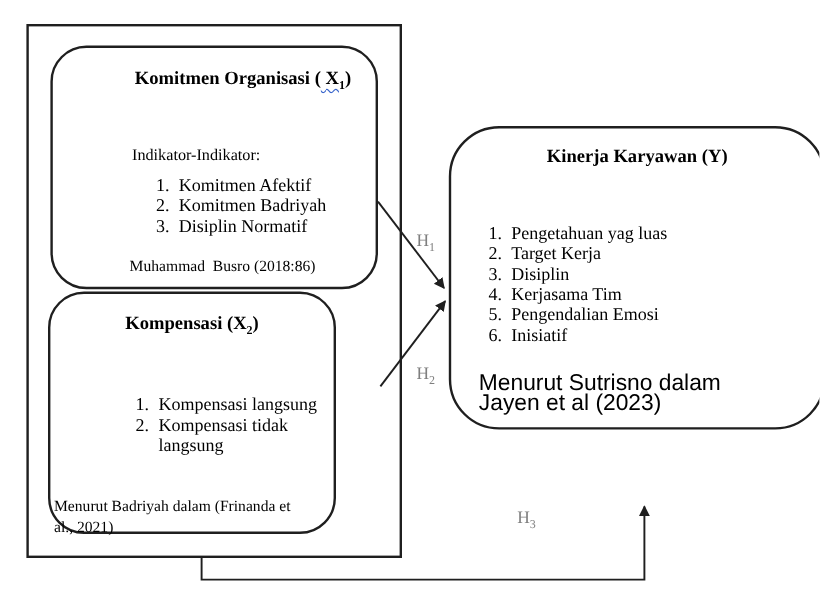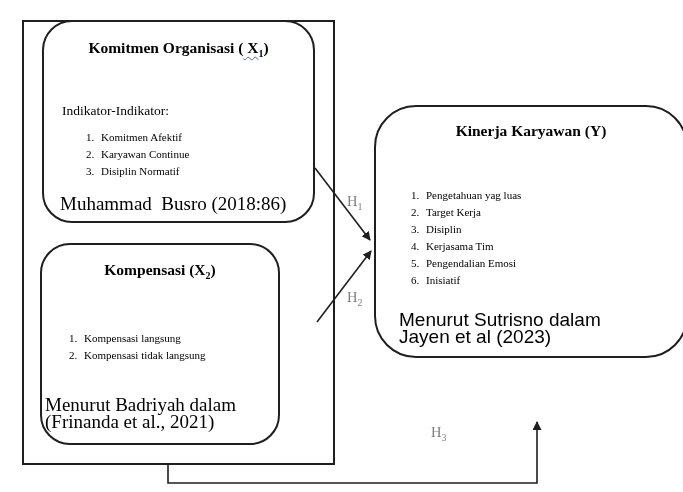--- a/index.html
+++ b/index.html
@@ -8,21 +8,21 @@
     font-family:"Liberation Serif", serif; color:#000; overflow:hidden;
   }
   .outer-rect {
     position:absolute; left:22px; top:20px; width:309px; height:441px;
     border:2px solid #1f1f1f; background:transparent;
   }
   .vbox {
     position:absolute; background:#ffffff; border:2px solid #1f1f1f;
     box-sizing:border-box;
   }
-  .box1 { left:42px;  top:20px;  width:273px; height:203px; border-radius:30px; }
+  .box1 { left:42px;  top:38px;  width:273px; height:203px; border-radius:30px;padding-left:48px; }
   .box2 { left:40px;  top:243px; width:240px; height:202px; border-radius:30px; }
   .box3 { left:374px; top:105px; width:314px; height:253px; border-radius:42px; }
 
   .box-title {
     text-align:center; font-weight:bold; font-size:15.5px; line-height:19px;
     white-space:pre-wrap;
   }
   .box1 .box-title { margin-top:16px; }
   .box2 .box-title { margin-top:15px; }
   .box3 .box-title { margin-top:14px; }
@@ -32,57 +32,57 @@
   .squiggle {
     text-decoration-line:underline;
     text-decoration-style:wavy;
     text-decoration-color:#3a66cc;
     text-decoration-thickness:1px;
     text-underline-offset:3px;
   }
 
   .section-label { font-size:13.5px; line-height:17px; margin:39px 16px 0 18px; }
 
-  ol.ind-list { font-size:11px; line-height:17px; margin:0; }
+  ol.ind-list { font-size:15px; line-height:17px; margin:0; }
   .box1 ol.ind-list { margin-top:10px; padding-left:53px; }
-  .box2 ol.ind-list { margin-top:45px; padding-left:38px; }
+  .box2 ol.ind-list { margin-top:45px; padding-left:86px; }
   .box3 ol.ind-list { margin-top:41px; padding-left:46px; }
   ol.ind-list li { padding-left:4px; }
 
-  .citation { font-size:19px; line-height:16.5px; white-space:pre-wrap; }
+  .citation { font-size:13px; line-height:16.5px; white-space:pre-wrap; }
   .box1 .citation { margin:16px 20px 0 16px; }
   .box2 .citation { margin:33px 28px 0 3px; }
   .box3 .citation {
     margin:22px 32px 0 23px;
     font-family:"Liberation Sans", sans-serif; font-size:19px; line-height:17px;
   }
 
   .h-label {
     position:absolute; color:#7f7f7f; font-size:14.5px;
     font-family:"Liberation Serif", serif;
   }
   #h1-label { left:347px; top:193px;text-align:center; }
-  #h2-label { left:347px; top:289px; }
+  #h2-label { left:347px; top:304px; }
   #h3-label { left:431px; top:424px; }
 
   svg.arrows { position:absolute; left:0; top:0; width:683px; height:492px; pointer-events:none; }
 </style>
 </head>
 <body>
 
 <div class="canvas">
 
   <div class="outer-rect"></div>
 
   <div class="vbox box1">
     <div class="box-title"><span>Komitmen Organisasi (</span><span class="squiggle"><span> X</span><sub>1</sub></span><span>)</span></div>
     <div class="section-label">Indikator-Indikator:</div>
     <ol class="ind-list">
       <li>Komitmen Afektif</li>
-      <li>Karyawan Continue</li>
+      <li>Komitmen Badriyah</li>
       <li>Disiplin Normatif</li>
     </ol>
     <div class="citation">Muhammad  Busro (2018:86)</div>
   </div>
 
   <div class="vbox box2">
     <div class="box-title"><span>Kompensasi (</span><span><span>X</span><sub>2</sub></span><span>)</span></div>
     <ol class="ind-list">
       <li>Kompensasi langsung</li>
       <li>Kompensasi tidak langsung</li>

